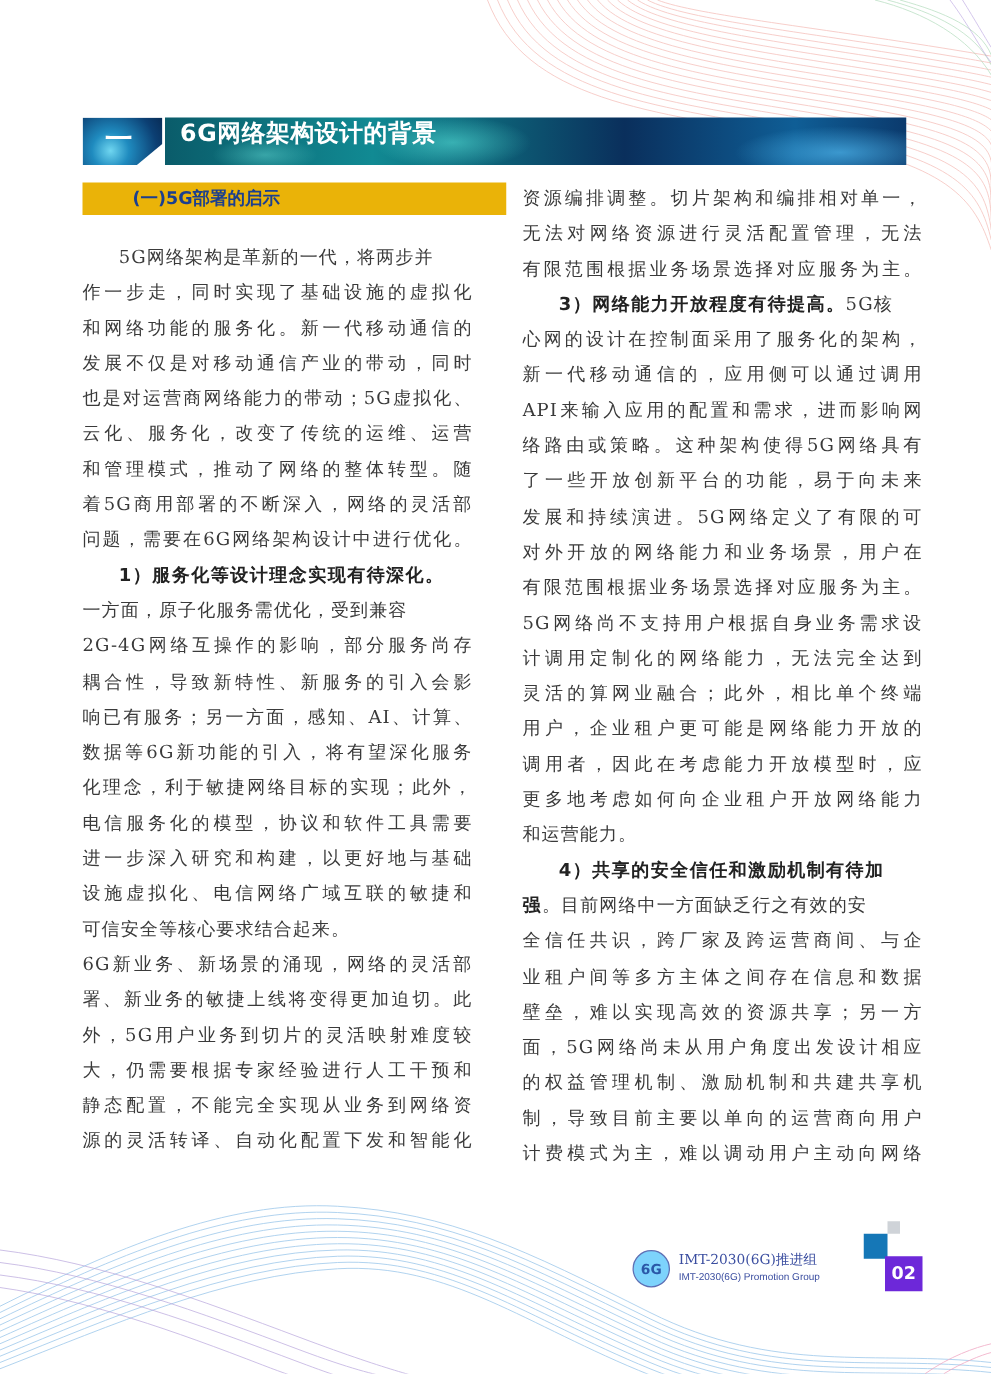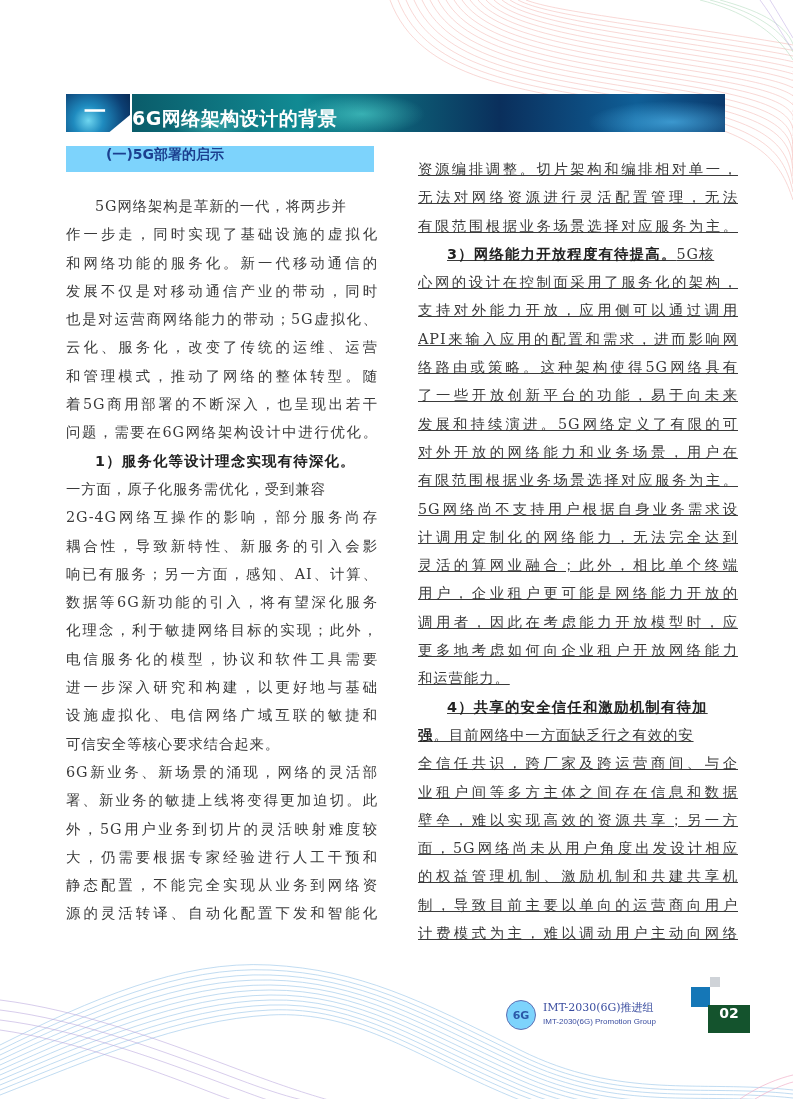--- a/index.html
+++ b/index.html
@@ -18,53 +18,53 @@
     color: #fff; font-family: "DejaVu Sans", sans-serif; font-weight: bold; font-size: 22px; line-height: 1;
     margin-left: -6px; margin-top: -2px;
   }
   .header-band {
     position: absolute; left: 132px; top: 94px; width: 593px; height: 38px;
     background:
       radial-gradient(ellipse 90px 30px at 230px 20px, rgba(90,230,220,0.55), transparent 70%),
       radial-gradient(ellipse 120px 30px at 540px 28px, rgba(90,200,255,0.6), transparent 70%),
       radial-gradient(ellipse 60px 20px at 80px 30px, rgba(120,240,230,0.4), transparent 70%),
       linear-gradient(90deg, #0a5c6a 0%, #118a93 28%, #0d5f76 45%, #0a2f5c 62%, #0f5e96 85%, #0b3a6d 100%);
-    display: flex; align-items: flex-end; padding-left: 0;
+    display: flex; align-items: flex-start; padding-left: 12px;
   }
   .header-band .title {
     color: #fff; font-family: "DejaVu Sans", sans-serif; font-weight: bold; font-size: 19px; letter-spacing: 0.5px;
   }
 
   .subhead {
-    position: absolute; left: 66px; top: 146px; width: 308px; height: 26px;
-    background: #7dd3fc; display: flex; padding-left: 40px;
+    position: absolute; left: 66px; top: 146px; width: 339px; height: 26px;
+    background: #eab308; display: flex; align-items: center; padding-left: 40px;
   }
   .subhead span { font-family: "DejaVu Sans", sans-serif; font-weight: bold; font-size: 14px; color: #1b3f8f; }
 
   .col { position: absolute; font-size: 14.4px; line-height: 28.3px; color: #3a3a3a; letter-spacing: 0.9px; }
   .col-left { left: 66px; top: 176px; width: 312px; margin-top: 16px; }
-  .col-right { left: 418px; top: 155px; width: 320px; text-decoration: underline; }
+  .col-right { left: 418px; top: 145px; width: 320px; }
   .line { white-space: nowrap; height: 28.3px; }
   .line.justify { text-align: justify; text-align-last: justify; white-space: normal; overflow: hidden; }
   .indent { padding-left: 29px; }
   .b { font-family: "DejaVu Sans", sans-serif; font-weight: bold; color: #222; letter-spacing: 1.2px; }
 
   .footer-logo {
     position: absolute; left: 506px; top: 1000px; width: 30px; height: 30px; border-radius: 50%;
     border: 1.5px solid #5e6fb4; background: #7dd3fc; display: flex; align-items: center; justify-content: center;
   }
   .footer-logo span { font-family: "DejaVu Sans", sans-serif; font-weight: bold; font-size: 11px; color: #2b58a8; }
   .footer-org { position: absolute; left: 543px; top: 1000px; }
   .footer-org .cn { font-family: "DejaVu Serif", serif; font-size: 11px; color: #3b4ea0; line-height: 16px; white-space: nowrap; }
   .footer-org .en { font-family: Liberation Sans, sans-serif; font-size: 8px; color: #3b4ea0; line-height: 12px; white-space: nowrap; }
   .sq-gray { position: absolute; left: 710px; top: 977px; width: 10px; height: 10px; background: #cfd3d8; }
   .sq-blue { position: absolute; left: 691px; top: 987px; width: 19px; height: 20px; background: #1577b7; }
   .page-num {
-    position: absolute; left: 708px; top: 1005px; width: 42px; height: 28px; background: #14532d;
-    display: flex; align-items: flex-start; justify-content: center;
+    position: absolute; left: 708px; top: 1005px; width: 30px; height: 28px; background: #6d28d9;
+    display: flex; align-items: center; justify-content: center;
   }
   .page-num span { font-family: "DejaVu Sans", sans-serif; font-weight: bold; font-size: 14px; color: #fff; }
 </style>
 </head>
 <body>
 
 <svg class="deco" viewBox="0 0 793 1099" xmlns="http://www.w3.org/2000/svg">
   <g fill="none" stroke="#f3b9b4" stroke-width="0.7" opacity="0.8">
     <path d="M390 0 C 420 80, 520 90, 640 110 S 780 160, 793 200"></path>
     <path d="M398 0 C 428 76, 528 86, 648 106 S 784 154, 793 192"></path>
@@ -131,21 +131,21 @@
 </div>
 
 <div class="col col-left">
   <div class="line indent">5G网络架构是革新的一代，将两步并</div>
   <div class="line justify">作一步走，同时实现了基础设施的虚拟化</div>
   <div class="line justify">和网络功能的服务化。新一代移动通信的</div>
   <div class="line justify">发展不仅是对移动通信产业的带动，同时</div>
   <div class="line justify">也是对运营商网络能力的带动；5G虚拟化、</div>
   <div class="line justify">云化、服务化，改变了传统的运维、运营</div>
   <div class="line justify">和管理模式，推动了网络的整体转型。随</div>
-  <div class="line justify">着5G商用部署的不断深入，也呈现出若干</div>
+  <div class="line justify">着5G商用部署的不断深入，网络的灵活部</div>
   <div class="line justify">问题，需要在6G网络架构设计中进行优化。</div>
   <div class="line indent">
     <span class="b">1）服务化等设计理念实现有待深化。</span>
   </div>
   <div class="line">一方面，原子化服务需优化，受到兼容</div>
   <div class="line justify">2G-4G网络互操作的影响，部分服务尚存</div>
   <div class="line justify">耦合性，导致新特性、新服务的引入会影</div>
   <div class="line justify">响已有服务；另一方面，感知、AI、计算、</div>
   <div class="line justify">数据等6G新功能的引入，将有望深化服务</div>
   <div class="line justify">化理念，利于敏捷网络目标的实现；此外，</div>
@@ -162,21 +162,21 @@
 </div>
 
 <div class="col col-right">
   <div class="line justify">资源编排调整。切片架构和编排相对单一，</div>
   <div class="line justify">无法对网络资源进行灵活配置管理，无法</div>
   <div class="line justify">有限范围根据业务场景选择对应服务为主。</div>
   <div class="line indent">
     <span class="b">3）网络能力开放程度有待提高。</span><span>5G核</span>
   </div>
   <div class="line justify">心网的设计在控制面采用了服务化的架构，</div>
-  <div class="line justify">支持对外能力开放，应用侧可以通过调用</div>
+  <div class="line justify">新一代移动通信的，应用侧可以通过调用</div>
   <div class="line justify">API来输入应用的配置和需求，进而影响网</div>
   <div class="line justify">络路由或策略。这种架构使得5G网络具有</div>
   <div class="line justify">了一些开放创新平台的功能，易于向未来</div>
   <div class="line justify">发展和持续演进。5G网络定义了有限的可</div>
   <div class="line justify">对外开放的网络能力和业务场景，用户在</div>
   <div class="line justify">有限范围根据业务场景选择对应服务为主。</div>
   <div class="line justify">5G网络尚不支持用户根据自身业务需求设</div>
   <div class="line justify">计调用定制化的网络能力，无法完全达到</div>
   <div class="line justify">灵活的算网业融合；此外，相比单个终端</div>
   <div class="line justify">用户，企业租户更可能是网络能力开放的</div>

